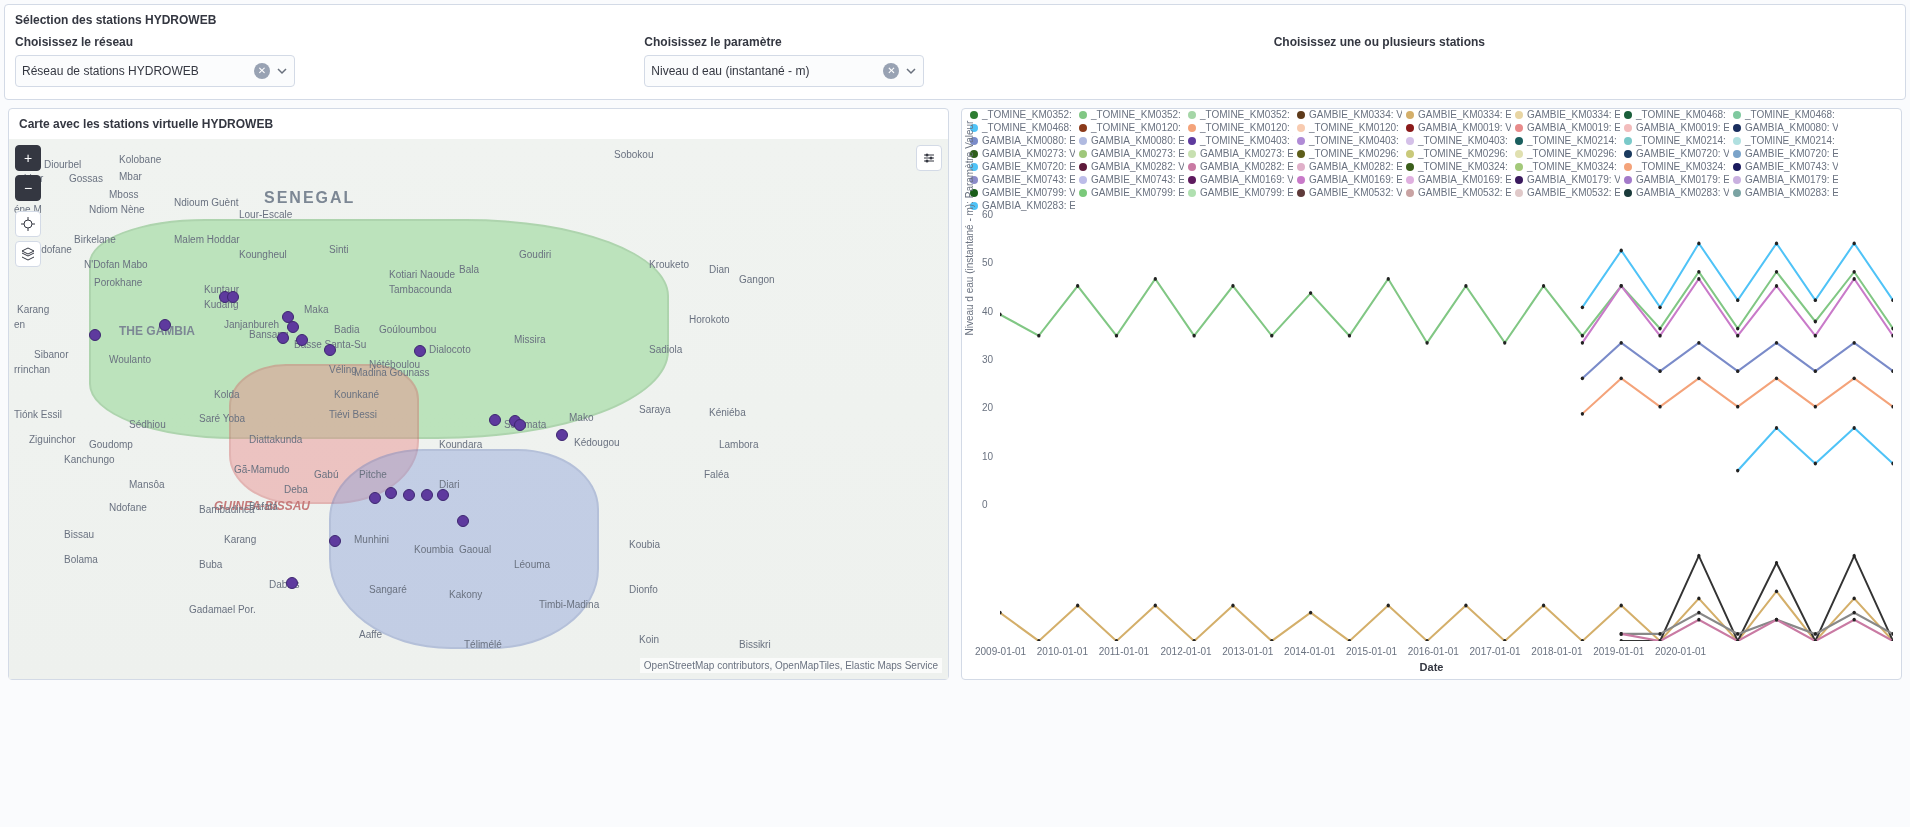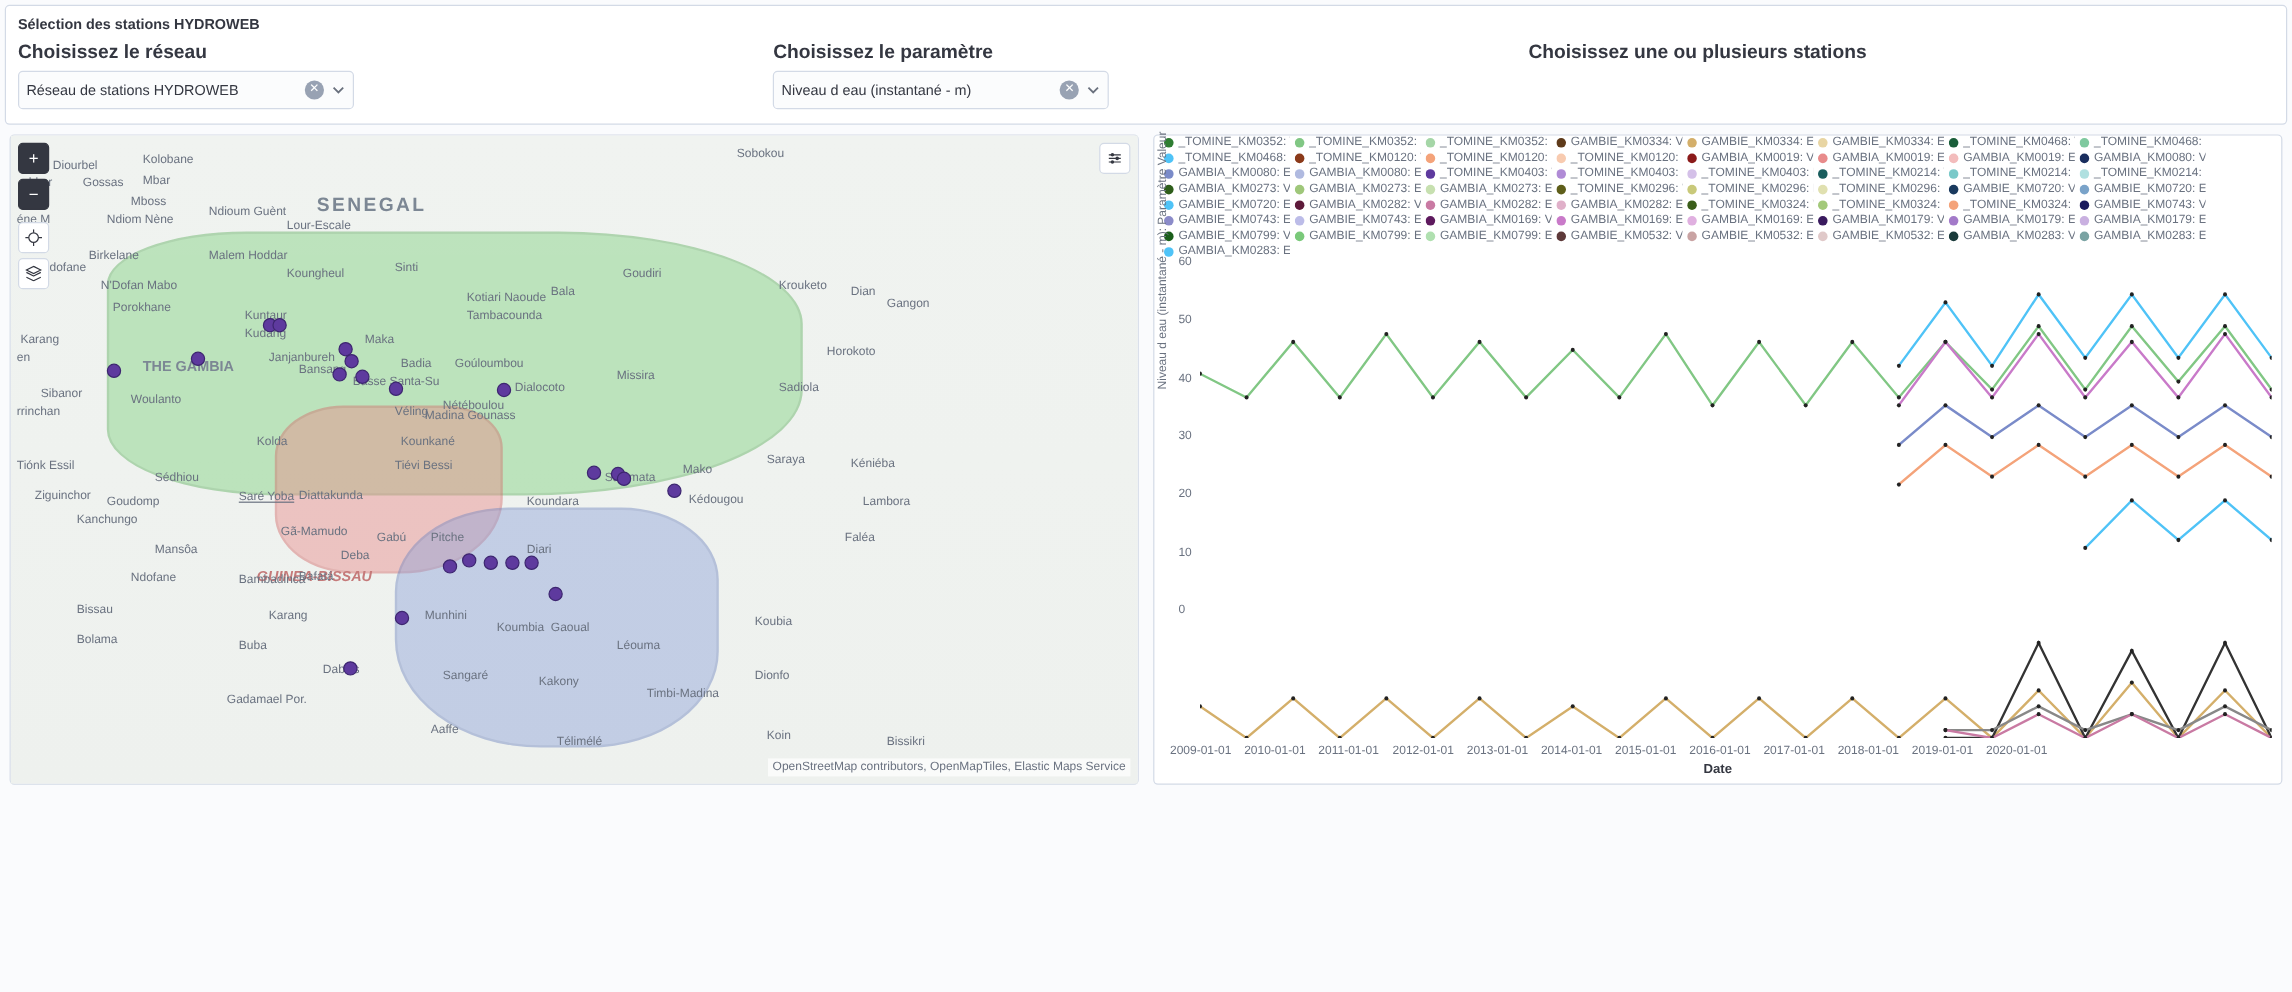--- a/index.html
+++ b/index.html
@@ -2,21 +2,21 @@
 <html><head>
 <meta charset="utf-8">
 <style>
 * { box-sizing: border-box; margin: 0; padding: 0; }
 body { font-family: -apple-system, BlinkMacSystemFont, "Segoe UI", Helvetica, Arial, sans-serif; font-size: 12px; background: #fafbfd; color: #343741; }
 .panel { background: #fff; border: 1px solid #d3dae6; border-radius: 4px; margin: 4px; }
 .panel-title { font-size: 12px; font-weight: 700; padding: 8px 10px; }
 .top-panel { display: flex; flex-direction: column; }
 .filters { display: flex; gap: 8px; padding: 0 10px 12px 10px; }
 .filter-col { flex: 1; }
-.filter-label { font-size: 16px; font-weight: 700; margin-bottom: 6px; display: block; }
+.filter-label { font-size: 12px; font-weight: 700; margin-bottom: 6px; display: block; }
 .combo { display: flex; align-items: center; border: 1px solid #d3dae6; border-radius: 4px; background: #fbfcfd; padding: 4px 6px; width: 280px; height: 32px; justify-content: space-between; }
 .combo-wide { width: 290px; }
 .combo-text { font-size: 12px; color: #343741; }
 .combo-text.placeholder { color: #98a2b3; }
 .combo-icons { display: flex; align-items: center; gap: 6px; }
 .clear-icon { width: 16px; height: 16px; border-radius: 50%; background: #98a2b3; display: inline-flex; align-items: center; justify-content: center; color: #fff; font-size: 10px; line-height: 1; cursor: pointer; }
 .chevron-icon { width: 12px; height: 12px; color: #69707d; }
 .middle { display: flex; gap: 4px; margin: 0 4px 4px 4px; }
 .map-panel { flex: 1; min-width: 0; }
 .chart-panel { flex: 1; min-width: 0; display: flex; flex-direction: column; }
@@ -74,20 +74,21 @@
       </div>
     </div>
     <div class="filter-col">
       <label class="filter-label">Choisissez une ou plusieurs stations</label>
     </div>
   </div>
 </div>
 
 <div class="middle">
   <div class="panel map-panel">
+    <div class="panel-title">Carte avec les stations virtuelle HYDROWEB</div>
     <div class="map-container">
       <div class="map-toolbar">
         <div class="map-button dark">+</div>
         <div class="map-button dark">−</div>
         <div class="map-button" style="margin-top:6px;">
           <svg width="14" height="14" viewBox="0 0 14 14">
               <circle cx="7" cy="7" r="4" stroke="#343741" fill="none"></circle>
               <path d="M7 0 V3 M7 11 V14 M0 7 H3 M11 7 H14" stroke="#343741"></path>
             </svg>
         </div>
@@ -157,21 +158,21 @@
           <div class="map-label" style="left: 5px; top: 180px;">en</div>
           <div class="map-label" style="left: 25px; top: 210px;">Sibanor</div>
           <div class="map-label" style="left: 100px; top: 215px;">Woulanto</div>
           <div class="map-label" style="left: 320px; top: 225px;">Véling</div>
           <div class="map-label" style="left: 345px; top: 228px;">Madina Gounass</div>
           <div class="map-label" style="left: 205px; top: 250px;">Kolda</div>
           <div class="map-label" style="left: 325px; top: 250px;">Kounkané</div>
           <div class="map-label" style="left: 5px; top: 225px;">rrinchan</div>
           <div class="map-label" style="left: 5px; top: 270px;">Tiónk Essil</div>
           <div class="map-label" style="left: 120px; top: 280px;">Sédhiou</div>
-          <div class="map-label" style="left: 190px; top: 296px; text-decoration: underline;">Saré Yoba</div>
+          <div class="map-label" style="left: 190px; top: 274px;">Saré Yoba</div>
           <div class="map-label" style="left: 320px; top: 270px;">Tiévi Bessi</div>
           <div class="map-label" style="left: 560px; top: 273px;">Mako</div>
           <div class="map-label" style="left: 630px; top: 265px;">Saraya</div>
           <div class="map-label" style="left: 700px; top: 268px;">Kéniéba</div>
           <div class="map-label" style="left: 20px; top: 295px;">Ziguinchor</div>
           <div class="map-label" style="left: 80px; top: 300px;">Goudomp</div>
           <div class="map-label" style="left: 240px; top: 295px;">Diattakunda</div>
           <div class="map-label" style="left: 430px; top: 300px;">Koundara</div>
           <div class="map-label" style="left: 710px; top: 300px;">Lambora</div>
           <div class="map-label" style="left: 225px; top: 325px;">Gã-Mamudo</div>

